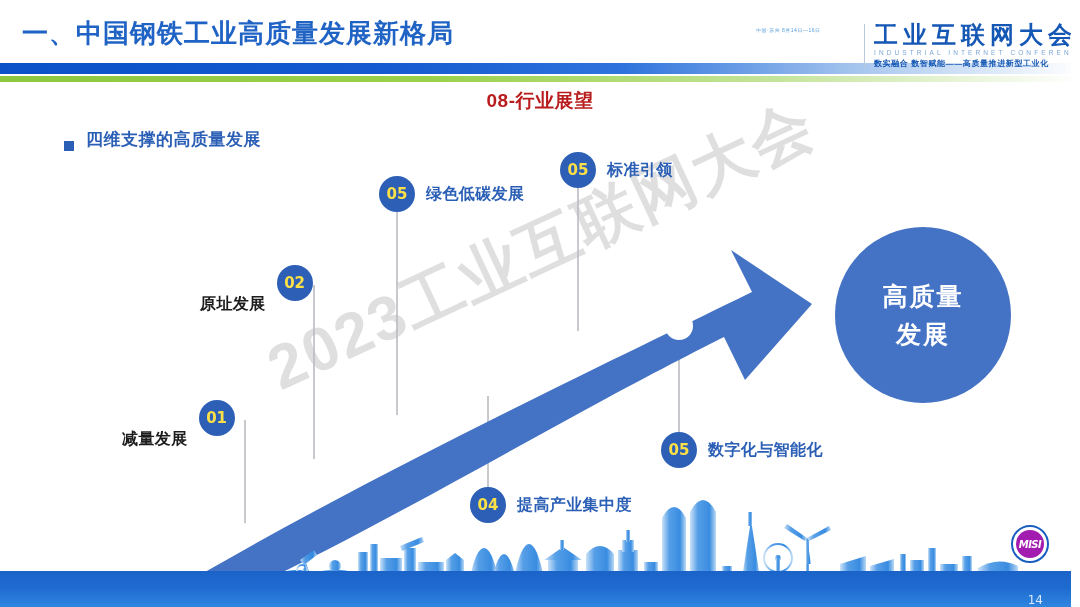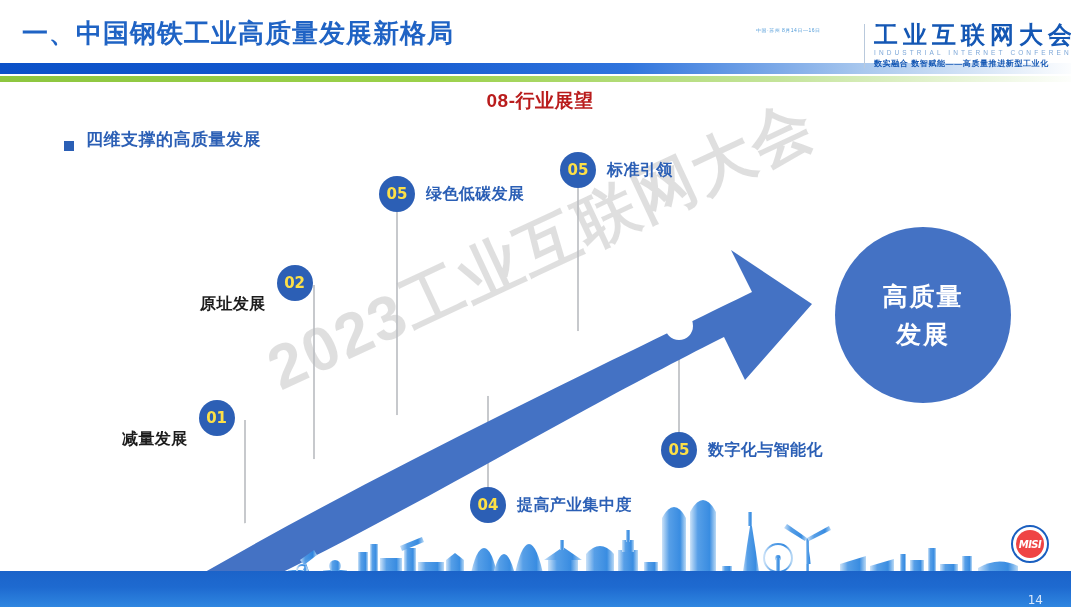--- a/index.html
+++ b/index.html
@@ -175,21 +175,21 @@
     position: absolute;
     right: 22px; bottom: 44px;
     width: 38px; height: 38px; border-radius: 50%;
     background: #ffffff;
     border: 2px solid #1a5fc0;
     display: flex; align-items: center; justify-content: center;
     box-sizing: border-box;
   }
   .misi-inner {
     width: 28px; height: 28px; border-radius: 50%;
-    background: #ef4444;
+    background: #a21caf;
     color: #ffffff;
     display: flex; align-items: center; justify-content: center;
     font-size: 10px; font-weight: 700; font-style: italic;
     letter-spacing: -0.5px;
     font-family: "DejaVu Sans", sans-serif;
   }
 </style>
 </head>
 <body>
 

